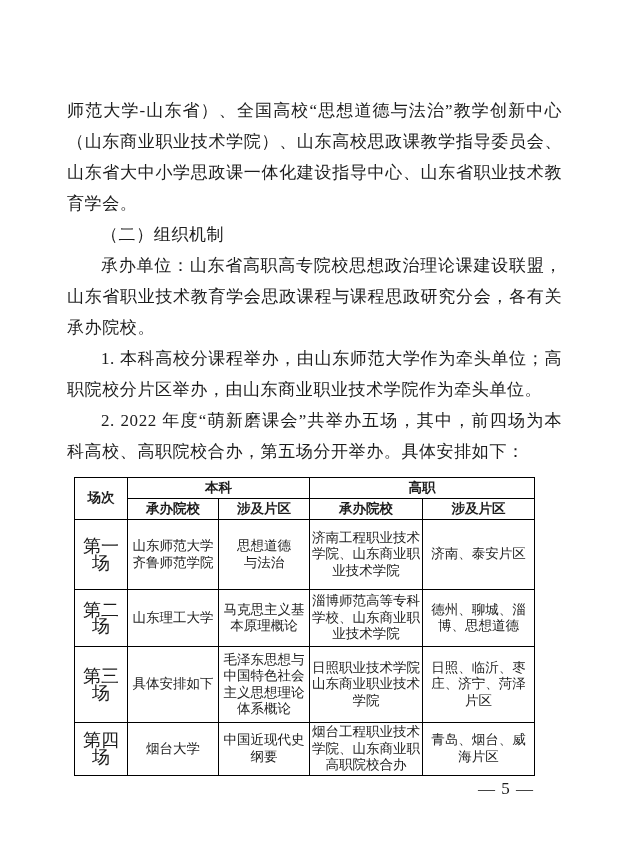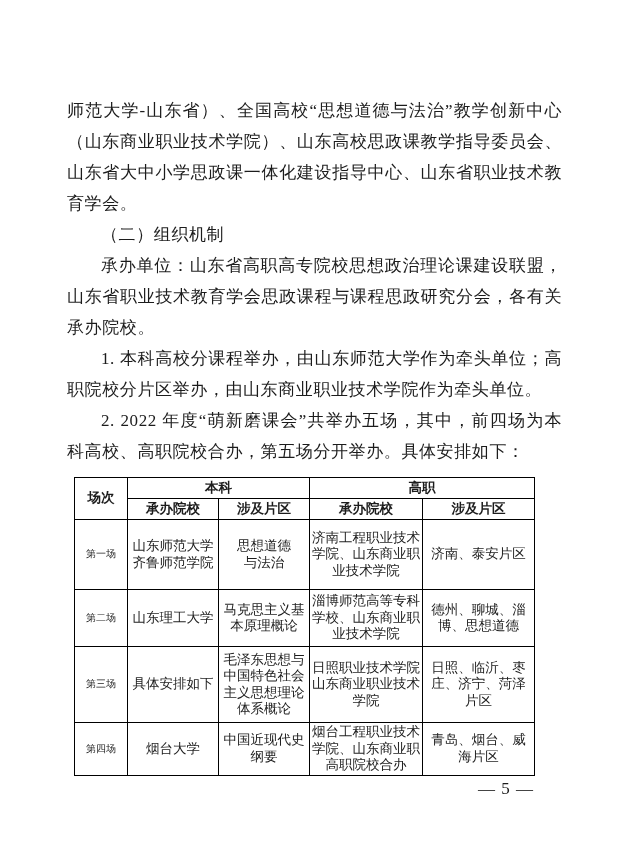--- a/index.html
+++ b/index.html
@@ -49,21 +49,21 @@
     font-family: "Liberation Serif", serif;
   }
   table.schedule th {
     font-weight: bold;
     font-family: "Liberation Sans", sans-serif;
     font-size: 13.5px;
   }
   td.session {
     font-weight: bold;
     font-family: "Liberation Sans", sans-serif;
-    font-size: 10px;
+    font-size: 18px;
   }
   tr.hdr { height: 21px; }
   tr.r1 { height: 70px; }
   tr.r2 { height: 57px; }
   tr.r3 { height: 76px; }
   tr.r4 { height: 49px; }
   .page-number {
     position: absolute;
     left: 478px;
     top: 779px;

